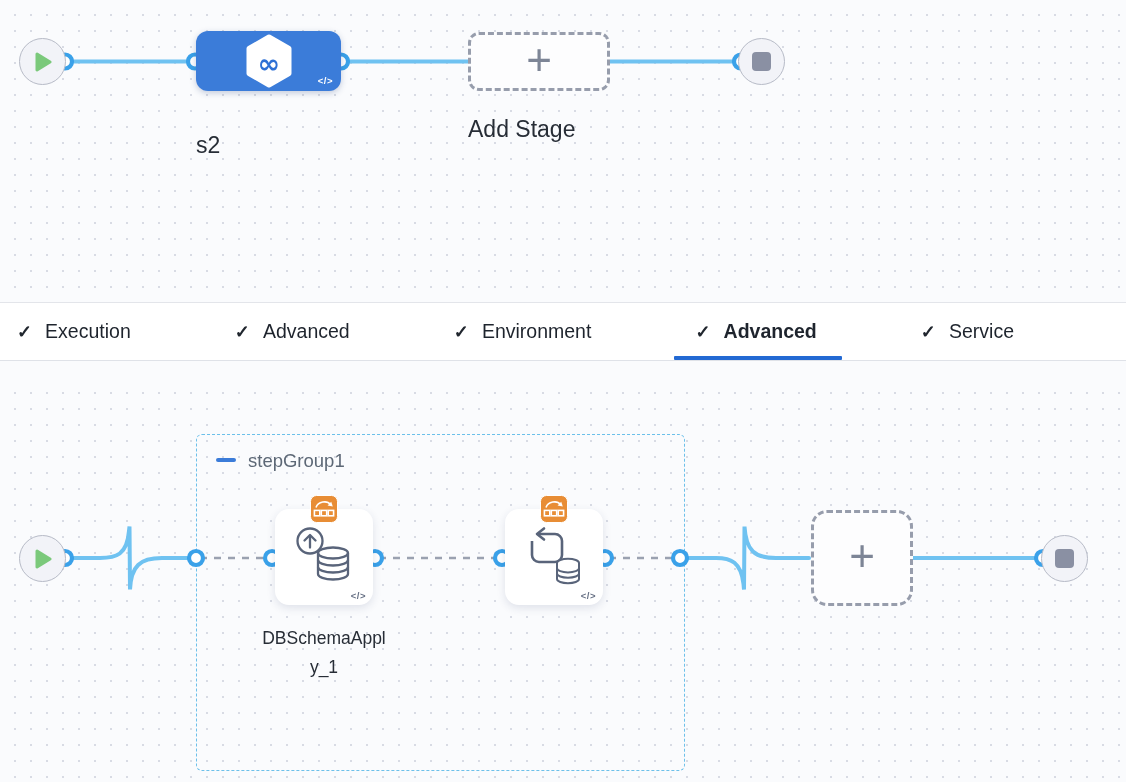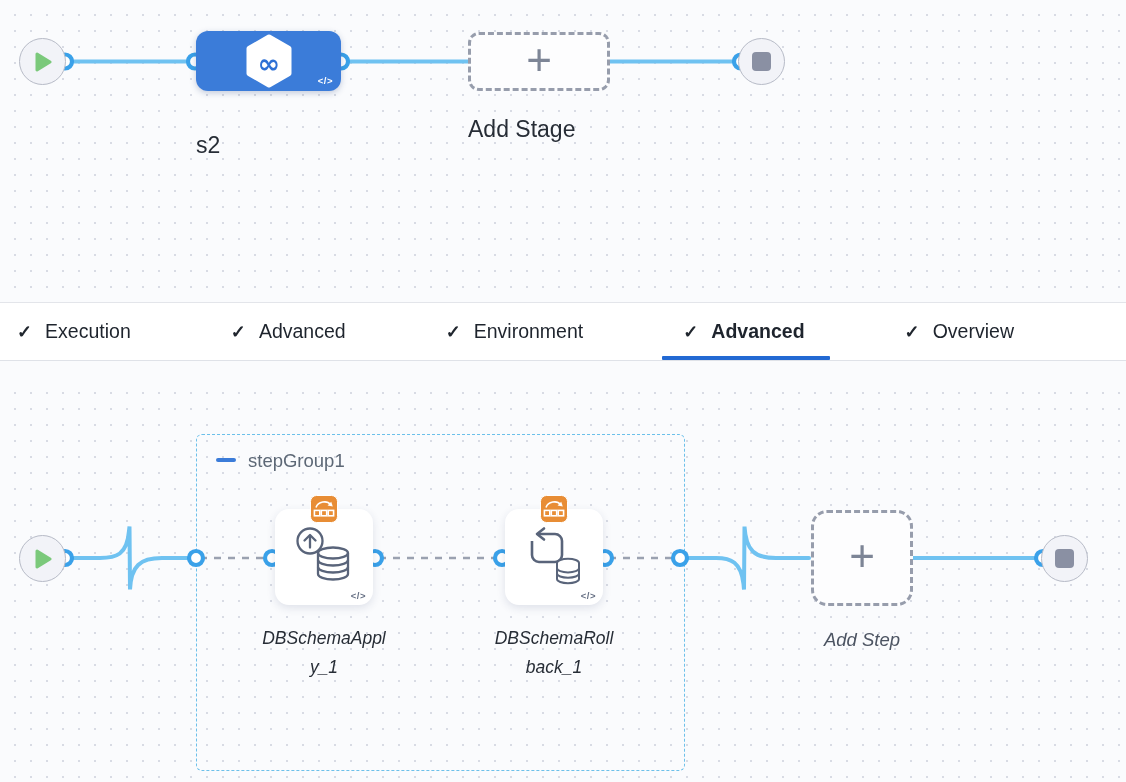--- a/index.html
+++ b/index.html
@@ -48,21 +48,21 @@
   .add-stage { left:468px; top:32px; width:142px; height:59px; border-radius:11px; }
   .add-step  { left:811px; top:132px; width:102px; height:96px; border-radius:16px; }
   .plus-glyph { color:#7d8596; font-size:44px; font-weight:300; line-height:1; margin-top:-4px; }
 
   .node-label {
     position:absolute; text-align:left; color:#272d36;
     font-size:23px;
   }
   .step-label {
     position:absolute; text-align:center; color:#272d36; font-size:17.5px;
-    width:126px; line-height:29px; word-break:break-all;font-style:italic;
+    width:126px; line-height:29px; word-break:break-all;
   }
   .add-step-label { color:#4c5462; font-size:18.5px; width:126px; word-break:normal; }
 
   
   .tab-bar {
     position:absolute; left:0; top:302px; width:1126px; height:59px;
     background:#ffffff; border-top:1px solid #e3e5ea; border-bottom:1px solid #dfe2e8;
     display:flex; align-items:stretch; justify-content:space-between;
     padding:0 112px 0 17px;
   }
@@ -162,21 +162,21 @@
     <span>Environment</span>
 
   </div>
   <div class="tab active">
     <span class="check">✓</span>
     <span>Advanced</span>
     <div class="underline"></div>
   </div>
   <div class="tab">
     <span class="check">✓</span>
-    <span>Overview</span>
+    <span>Service</span>
 
   </div>
 </div>
 
 <div class="canvas canvas-bottom">
 
   <div class="step-group"></div>
 
   <svg class="edges" width="1126" height="421">
     <path class="edge" d="M65 180 H100 C116 180 127 177 129 153 L129.5 148.5 L130 211.5 C131 188 140 180 162 180 H193"></path>
@@ -261,17 +261,15 @@
 
   <div class="add-dashed add-step">
     <span class="plus-glyph">+</span>
   </div>
 
   <div class="terminal-node" style="left:1041px; top:157px;">
     <div class="stop-square"></div>
   </div>
 
   <div class="step-label" style="left:261px; top:246px;">DBSchemaApply_1</div>
-  <div class="step-label" style="left:491px; top:246px;">DBSchemaRollback_1</div>
-  <div class="step-label add-step-label" style="left:799px; top:247px;">Add Step</div>
 
   <div class="bottom-strip"></div>
 </div>
 
 </body></html>

